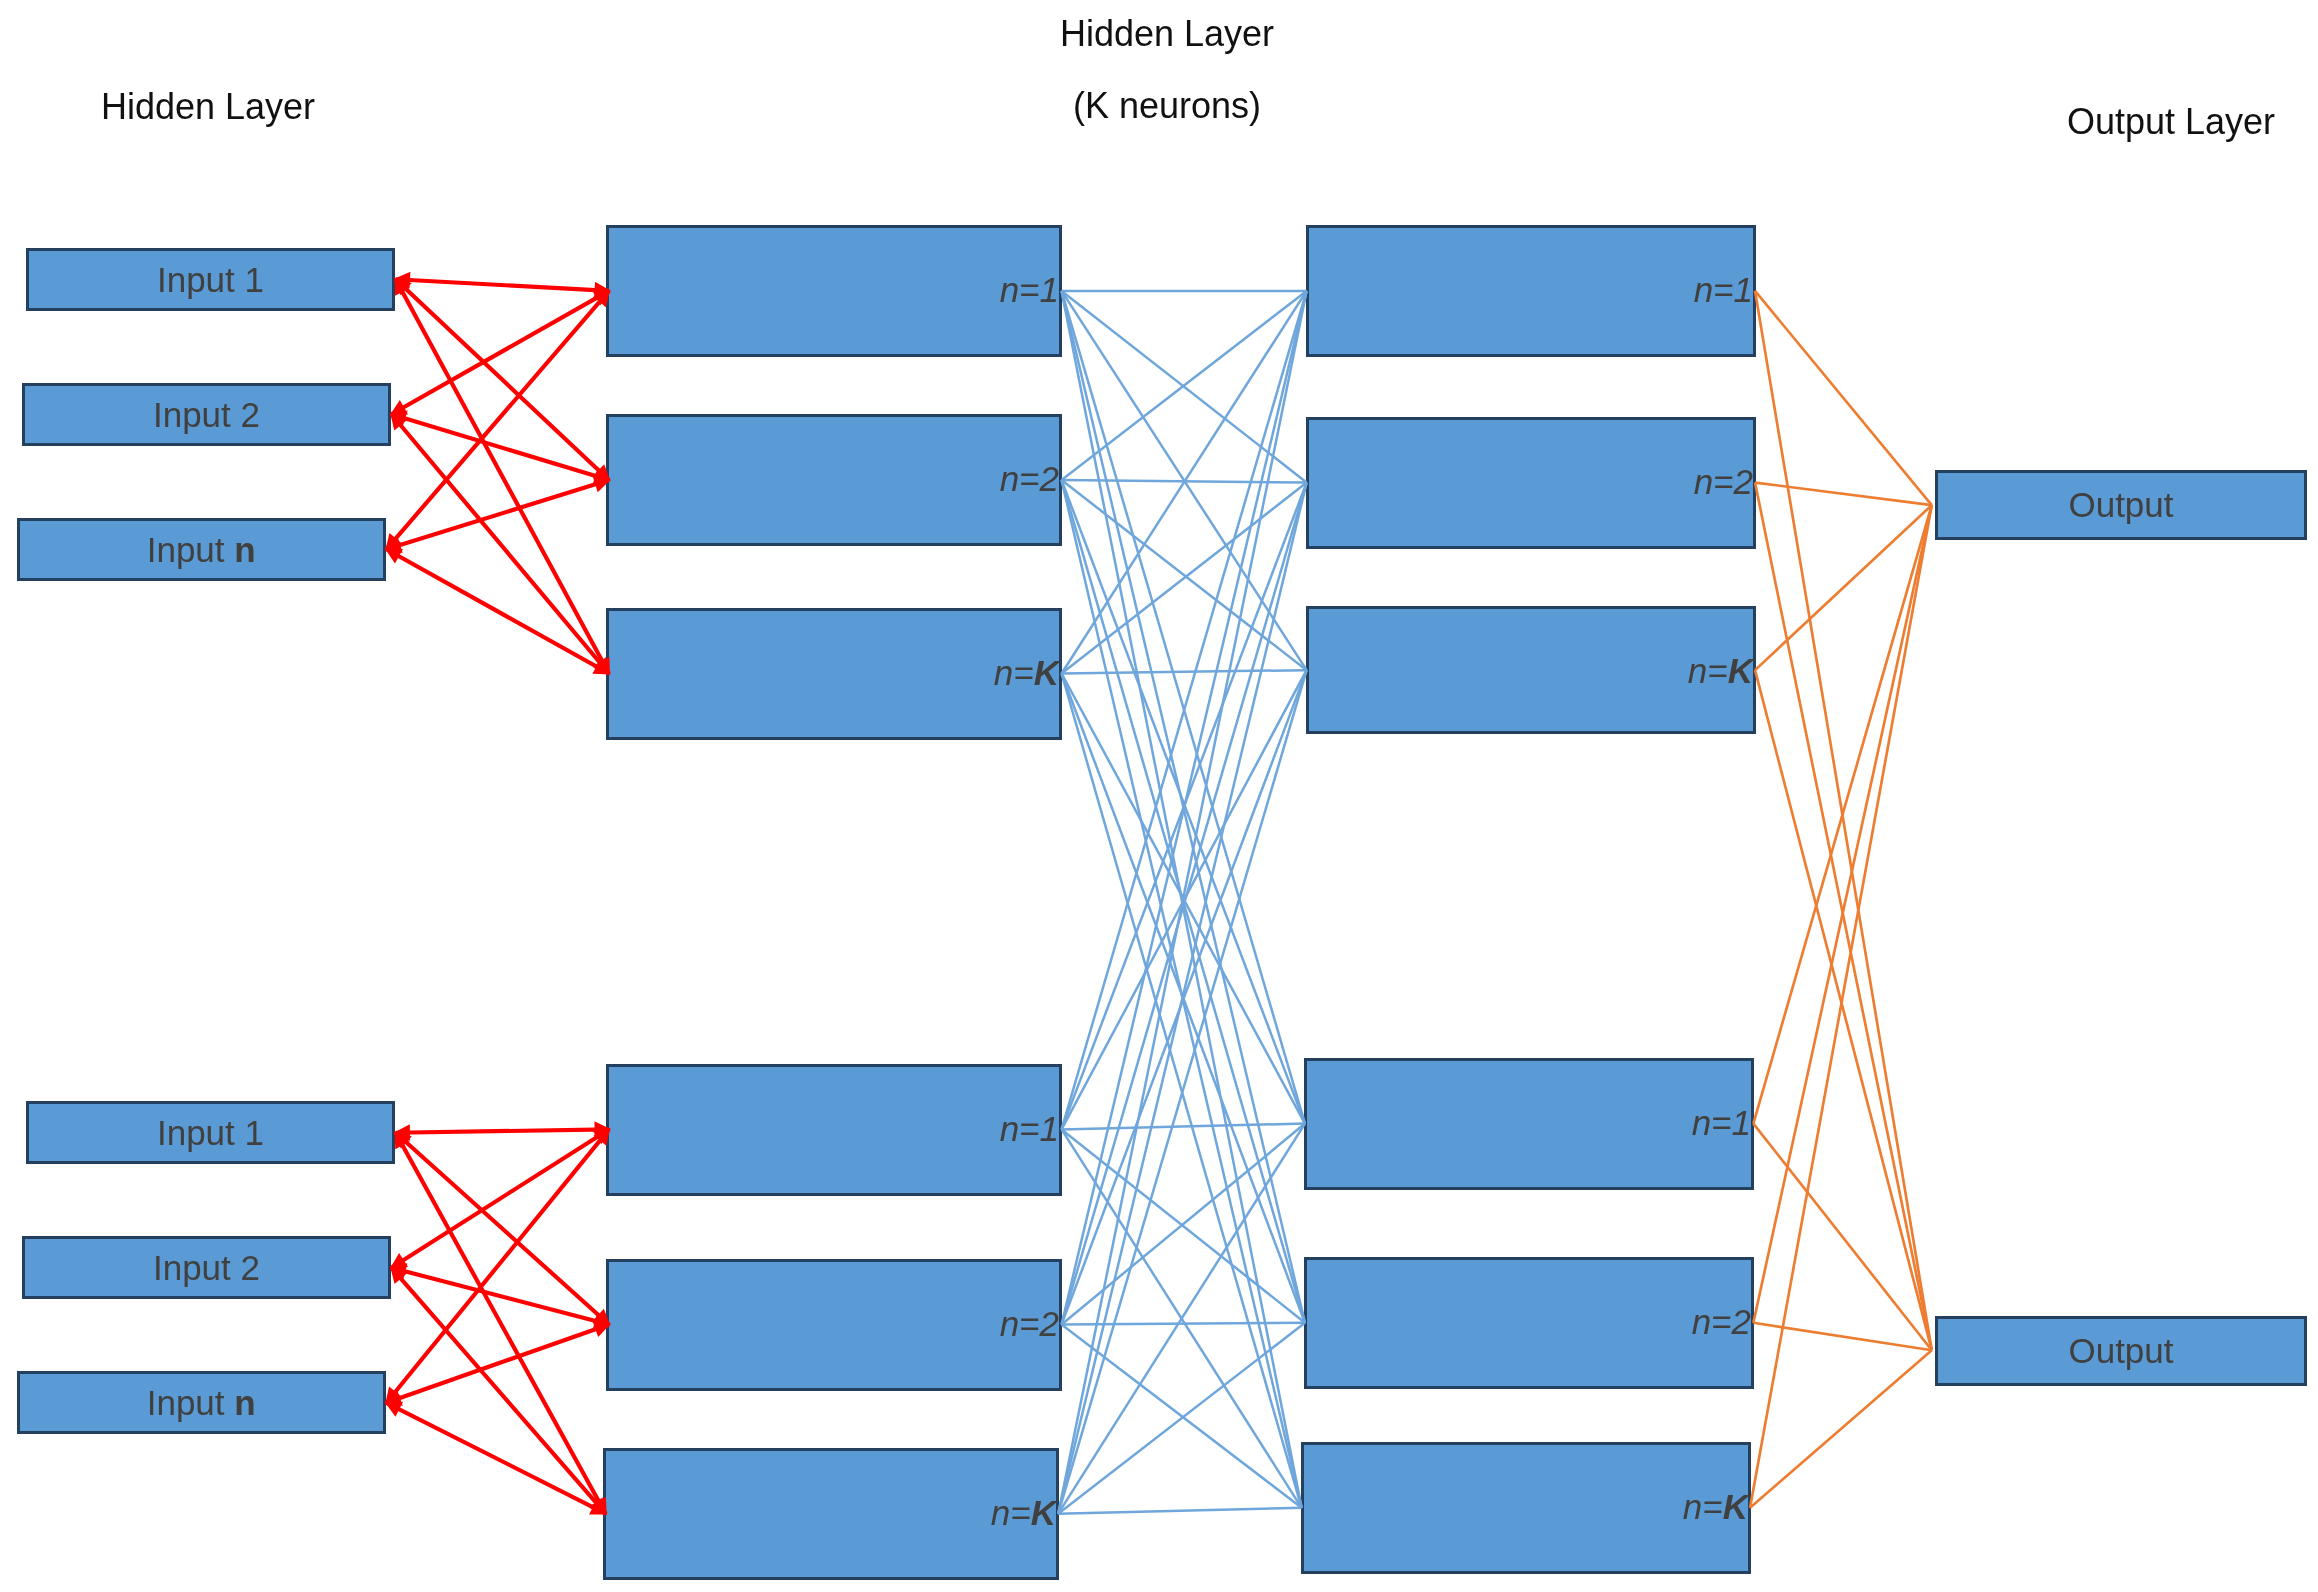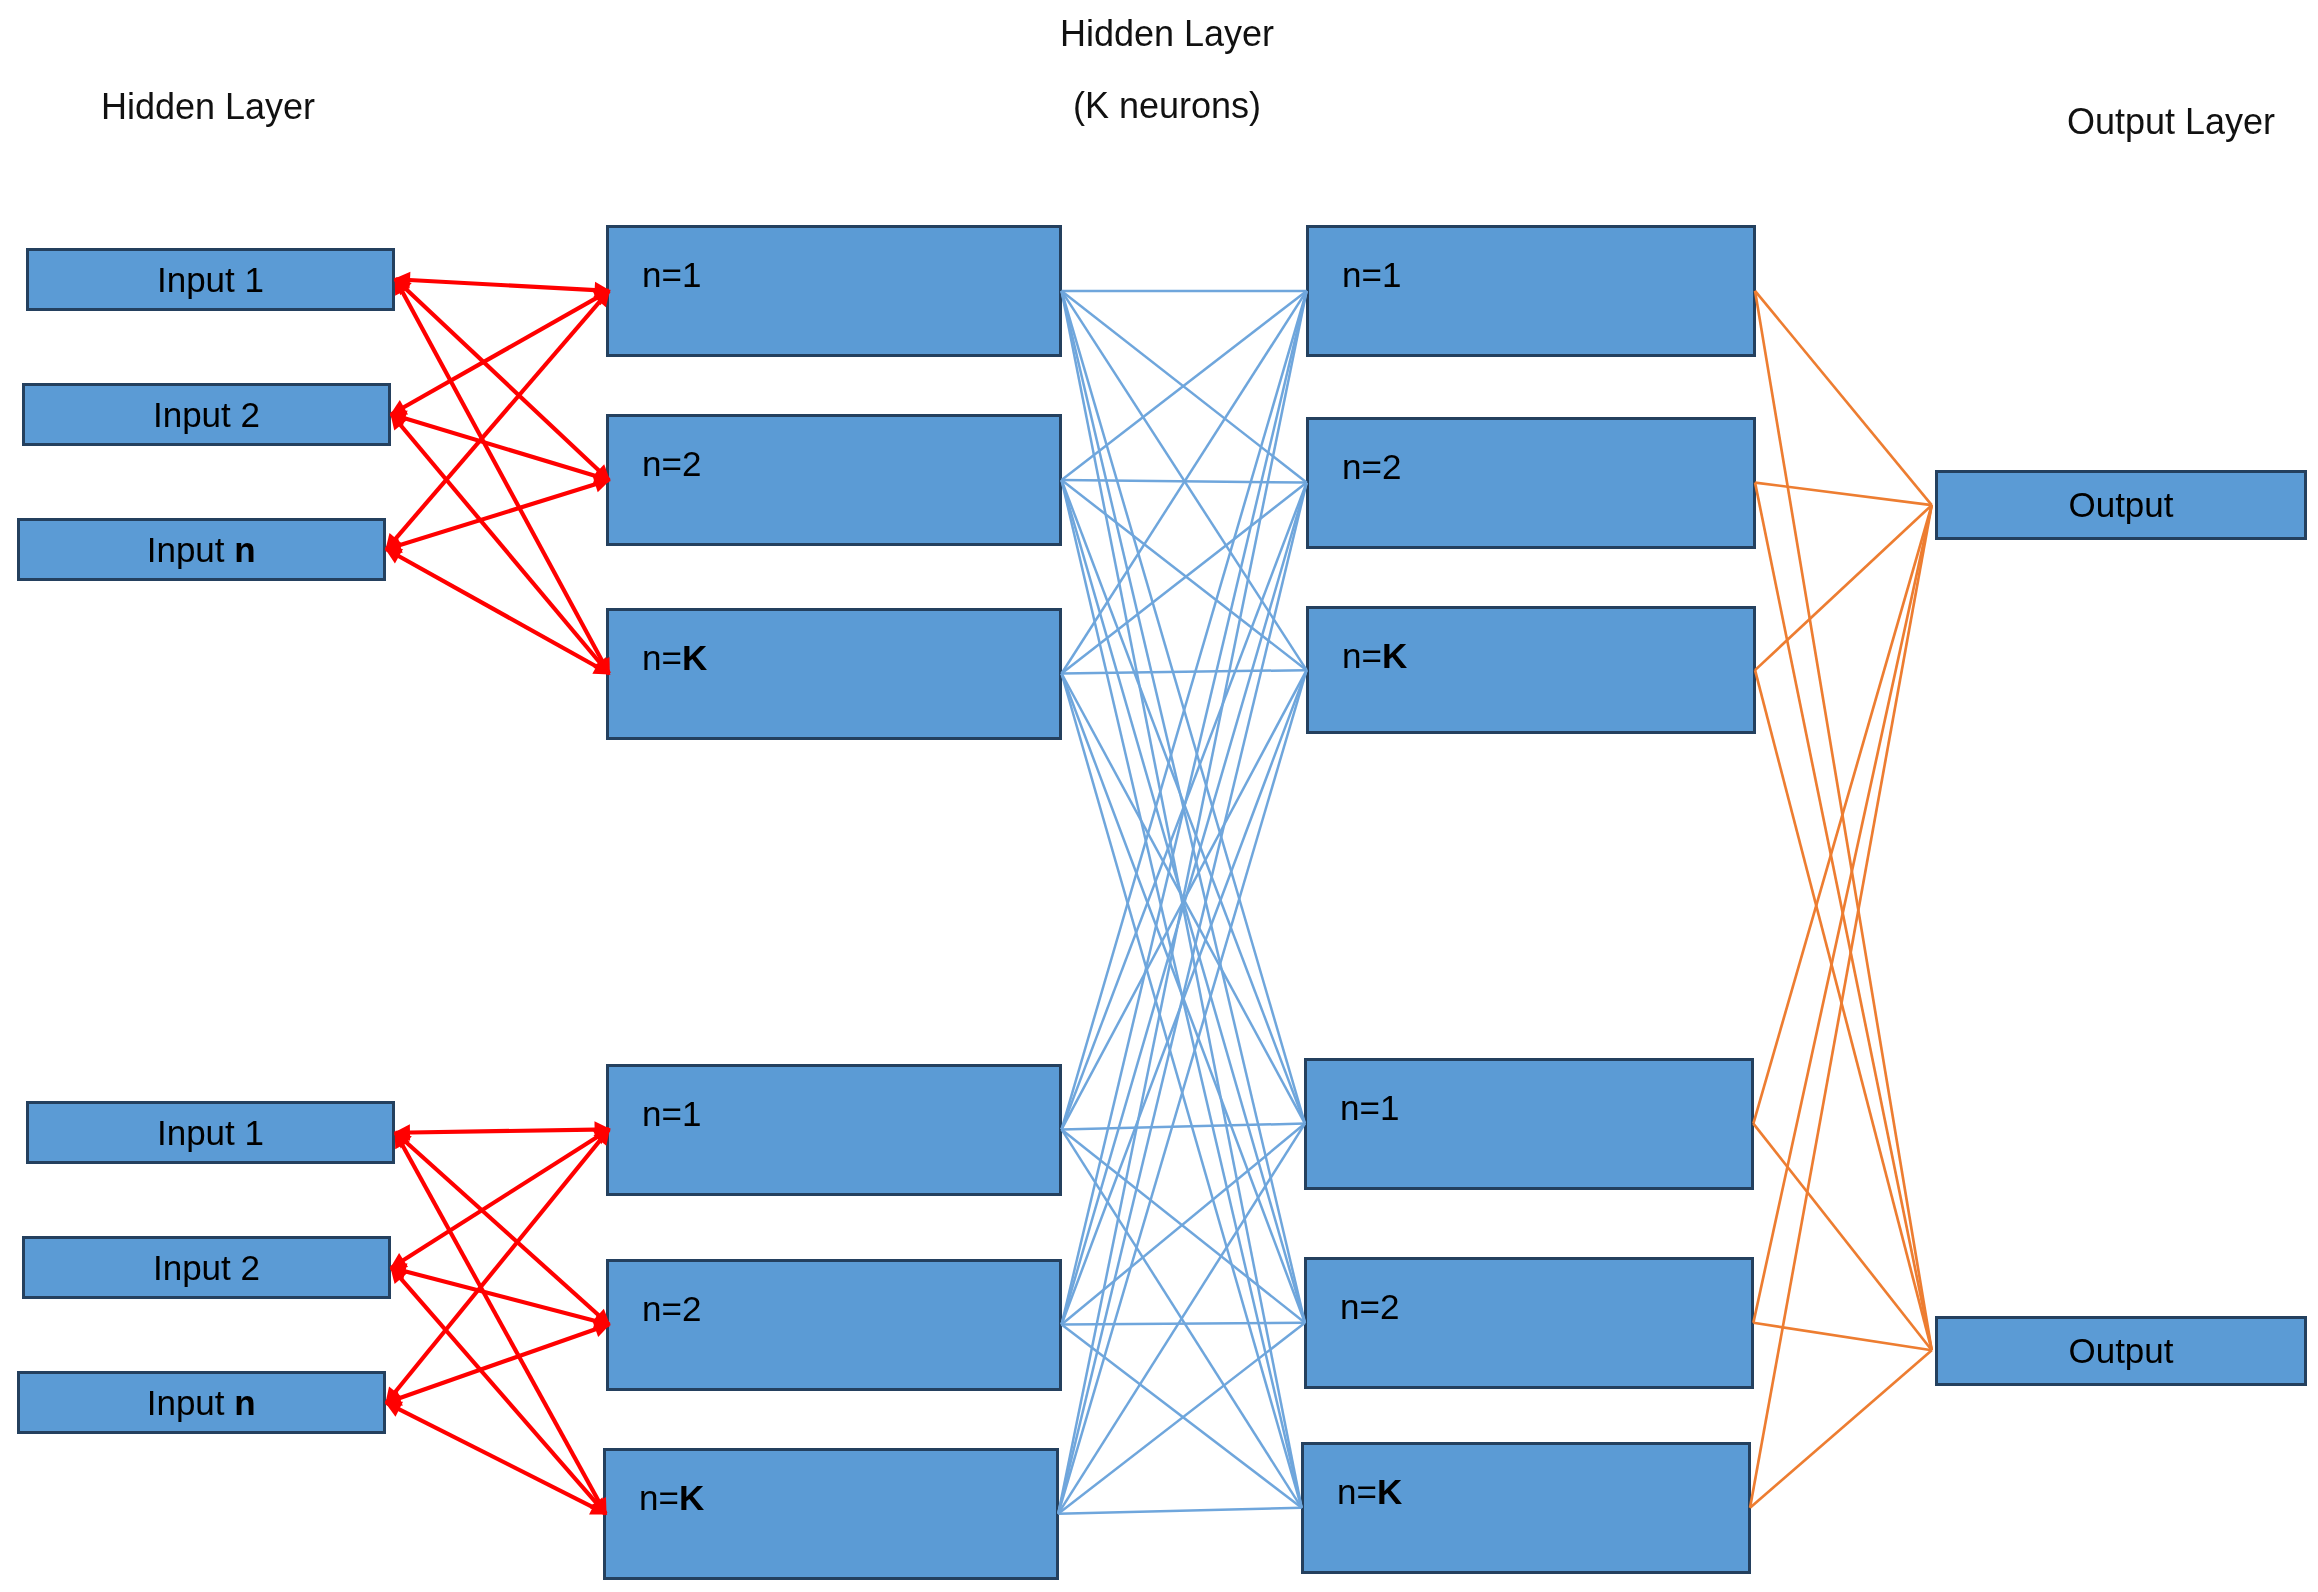--- a/index.html
+++ b/index.html
@@ -19,31 +19,33 @@
     color: #111111;
     text-align: center;
     white-space: nowrap;
   }
   .layer-title.two-line { line-height: 72px; }
   .node {
     position: absolute;
     box-sizing: border-box;
     background: #5b9bd5;
     border: 3.3px solid #24405e;
-    color: #000000;
+    color: #404040;
     font-size: 35px;
+    text-align: right;
   }
   .node.centered {
     display: flex;
     align-items: center;
     justify-content: center;
   }
   .node.corner {
     display: block;
-    padding: 27px 0 0 33px;
+    padding: 42px 0 0 33px;
+    font-style: italic;
   }
   .node .lbl b { font-weight: 700; }
   svg.wires {
     position: absolute;
     left: 0; top: 0;
     width: 2319px; height: 1592px;
     pointer-events: none;
   }
 </style>
 </head>

